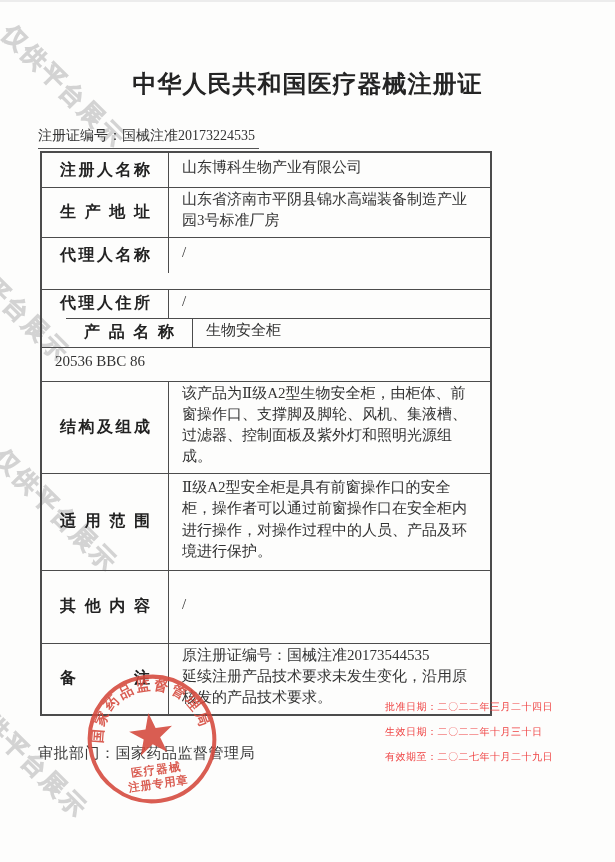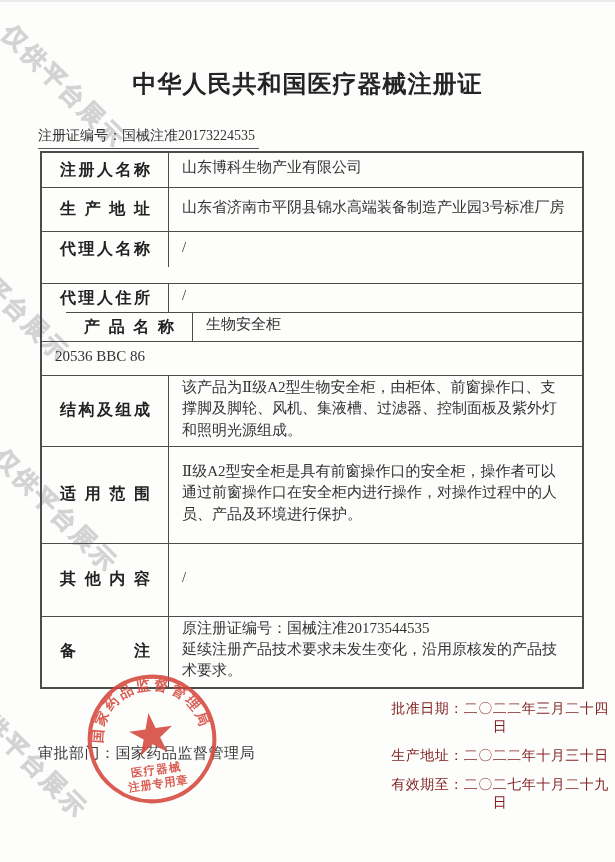--- a/index.html
+++ b/index.html
@@ -40,21 +40,21 @@
   }
   .cert-line {
     position:absolute; left:38px; top:127px;
     font-size:14px; color:#333;
     border-bottom:1px solid #555;
     padding:0 4px 3px 0;
   }
 
   
   .tbl {
-    position:absolute; left:40px; top:151px; width:544px;
+    position:absolute; left:40px; top:151px; width:452px;
     border:2px solid #4c4c4c;
     background:transparent;
   }
   .row { display:flex; border-top:1px solid #4c4c4c; }
   .row:first-child { border-top:none; }
   .row:nth-child(1){ min-height:34px; }
   .row:nth-child(2){ min-height:44px; }
   .row:nth-child(3){ min-height:36px; }
   .row:nth-child(4){ min-height:29px;margin-top:16px; }
   .row:nth-child(5){ min-height:29px;margin-left:24px; }
@@ -83,21 +83,21 @@
     font-size:15px; line-height:1.42; color:#333;
     white-space:pre-line;
   }
 
   
   .approval {
     position:absolute; left:38px; top:744px;
     font-size:15px; color:#3a3a3a; letter-spacing:.5px;
   }
   .dates { position:absolute; left:385px; top:700px; }
-  .date-line { font-size:14px; color:#7f1d1d; margin-bottom:11px; letter-spacing:.5px;text-align:center; }
+  .date-line { font-size:10px; color:#ef4444; margin-bottom:11px; letter-spacing:.5px; }
 
   
   .stamp {
     position:absolute; left:85px; top:672px; width:134px; height:134px;
     color:#d5473b;
     opacity:.88;
     transform:rotate(-8deg);
     pointer-events:none;
   }
   .stamp svg { width:100%; height:100%; }
@@ -176,21 +176,21 @@
       </div>
     <div class="cell-value">原注册证编号：国械注准20173544535
 延续注册产品技术要求未发生变化，沿用原核发的产品技术要求。</div>
   </div>
 </div>
 
 <div class="approval"><span>审批部门：</span><span>国家药品监督管理局</span></div>
 
 <div class="dates">
   <div class="date-line"><span>批准日期：</span><span>二〇二二年三月二十四日</span></div>
-  <div class="date-line"><span>生产地址：</span><span>二〇二二年十月三十日</span></div>
+  <div class="date-line"><span>生效日期：</span><span>二〇二二年十月三十日</span></div>
   <div class="date-line"><span>有效期至：</span><span>二〇二七年十月二十九日</span></div>
 </div>
 
 <div class="stamp">
   <svg viewBox="0 0 200 200">
     <circle cx="100" cy="100" r="93" fill="none" stroke="currentColor" stroke-width="6"></circle>
     <path fill="currentColor" d="M100,61 L107.6,84.5 L132.3,84.5 L112.4,99 L120,122.5 L100,108 L80,122.5 L87.6,99 L67.7,84.5 L92.4,84.5 Z"></path>
     <path id="stamp-arc" d="M 39,142 A 74,74 0 1 1 161,142" fill="none"></path>
     <text font-size="21" letter-spacing="4">
       <textPath href="#stamp-arc" startOffset="50%" text-anchor="middle">国家药品监督管理局</textPath>

